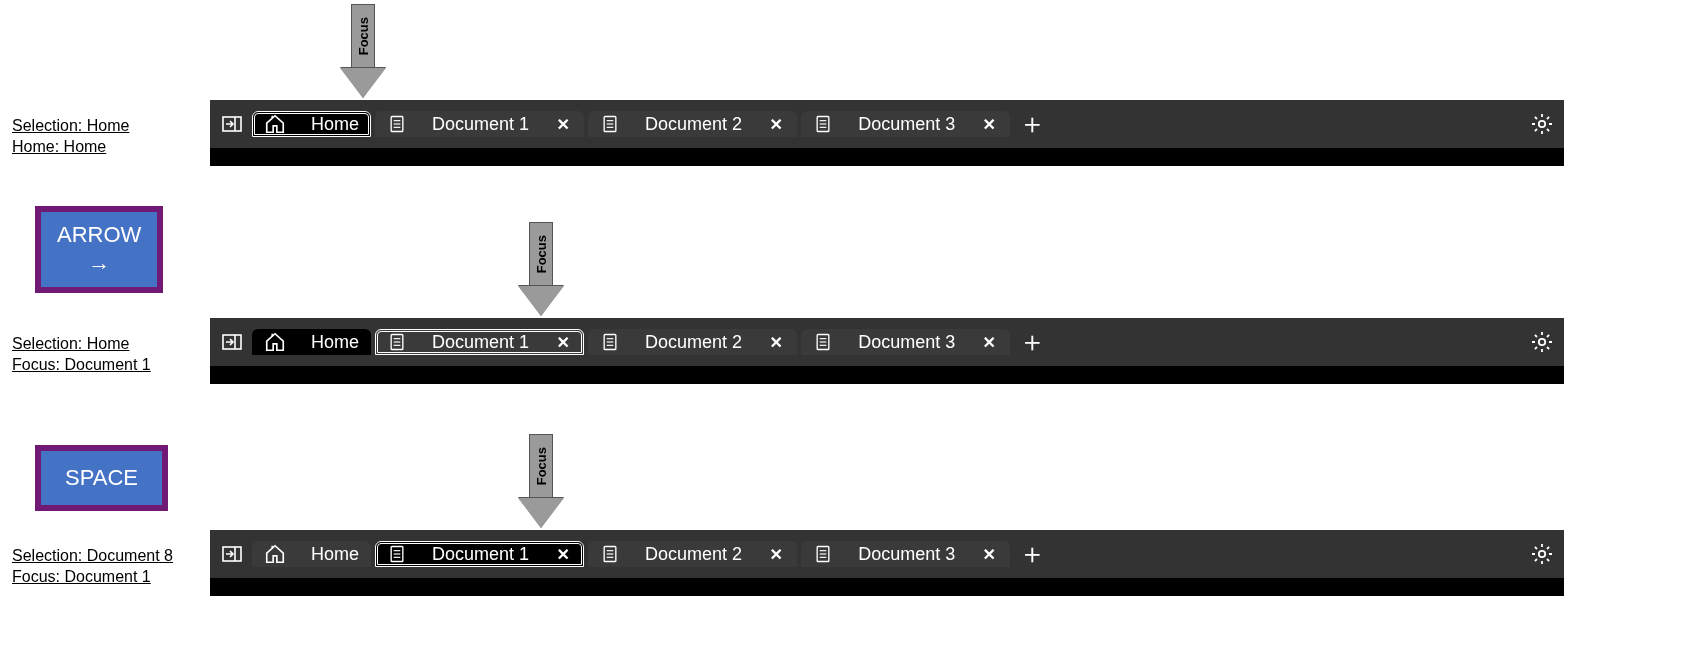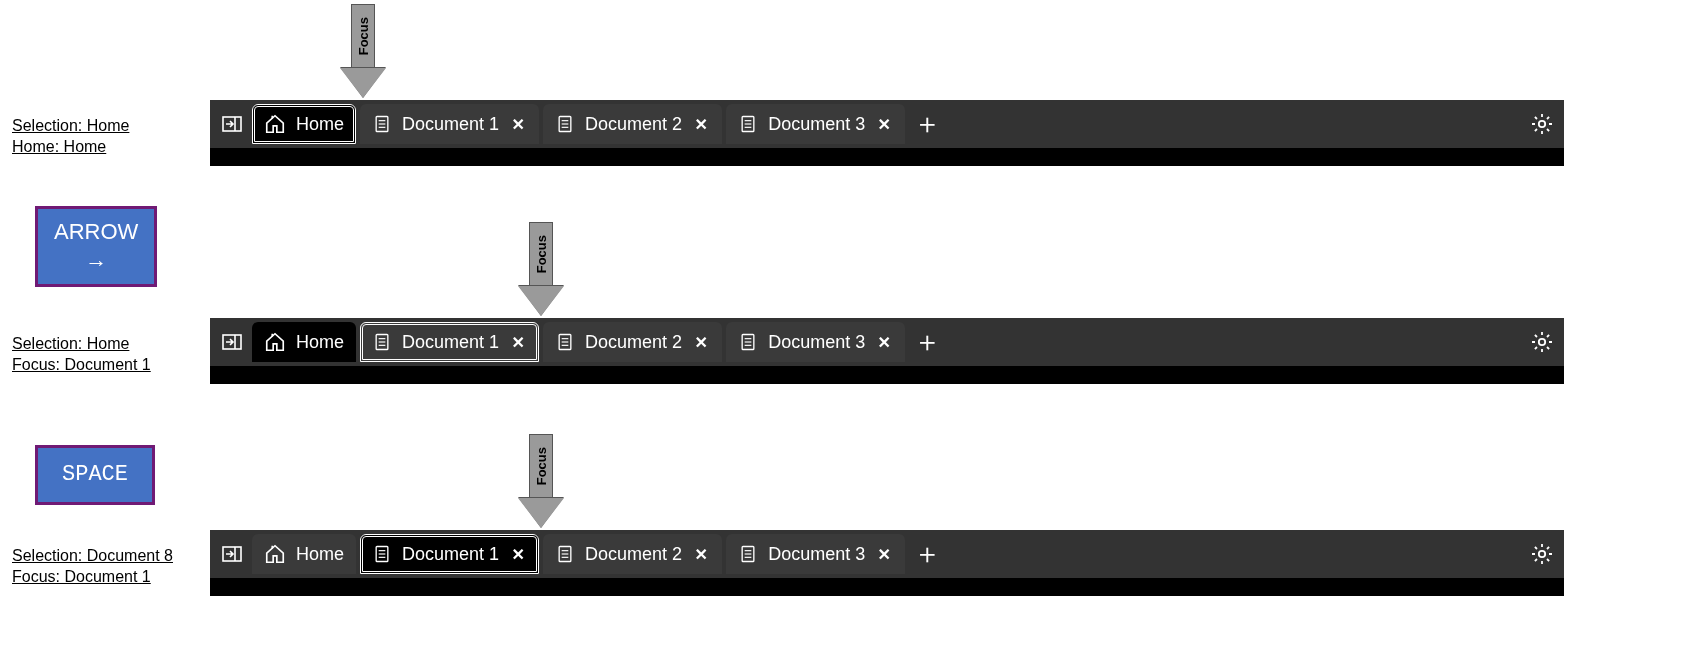--- a/index.html
+++ b/index.html
@@ -22,21 +22,21 @@
   }
   .key-badge {
     position: absolute;
     left: 35px;
     background: #4472c4;
     color: #fff;
     font-size: 22px;
     padding: 10px 16px;
     text-align: center;
     line-height: 1.2;
-    border: 3px solid #701a75;
+    border: 6px solid #701a75;
   }
   .key-badge .arrow-glyph { font-size: 22px; display: block; margin-top: 2px; }
   .tabbar-wrap {
     position: absolute;
     left: 210px;
     right: 120px;
     height: 66px;
   }
   .tabbar {
     width: 100%;
@@ -56,25 +56,25 @@
     width: 32px;
     height: 32px;
     display: flex;
     align-items: center;
     justify-content: center;
     color: #fff;
     flex-shrink: 0;
   }
   .spacer { flex: 1; }
   .tab {
-    height: 40px;
+    height: 26px;
     display: flex;
     align-items: center;
     padding: 0 12px;
-    gap: 10px;
+    gap: 25px;
     color: #fff;
     border-radius: 6px 6px 0 0;
     position: relative;
     flex-shrink: 0;
   }
   .tab.selected {
     background: #000;
   }
   .tab.unselected {
     background: #3a3a3a;
@@ -288,21 +288,21 @@
     <div class="spacer"></div>
     <div class="icon-btn gear">
       <svg width="24" height="24" viewBox="0 0 24 24">
           <use href="#gear-icon-g"></use>
         </svg>
     </div>
   </div>
   <div class="tabbar-under"></div>
 </div>
 
-<div class="key-badge" style="top: 445px; padding: 14px 24px; font-family: Liberation Mono, monospace;">
+<div class="key-badge" style="top: 445px; padding: 14px 24px;">
   <span>SPACE</span>
 </div>
 
 <div class="focus-arrow" style="top: 434px; left: 518px;">
   <div class="focus-shaft">
       <span>Focus</span>
     </div>
   <div class="focus-head"></div>
 </div>
 

